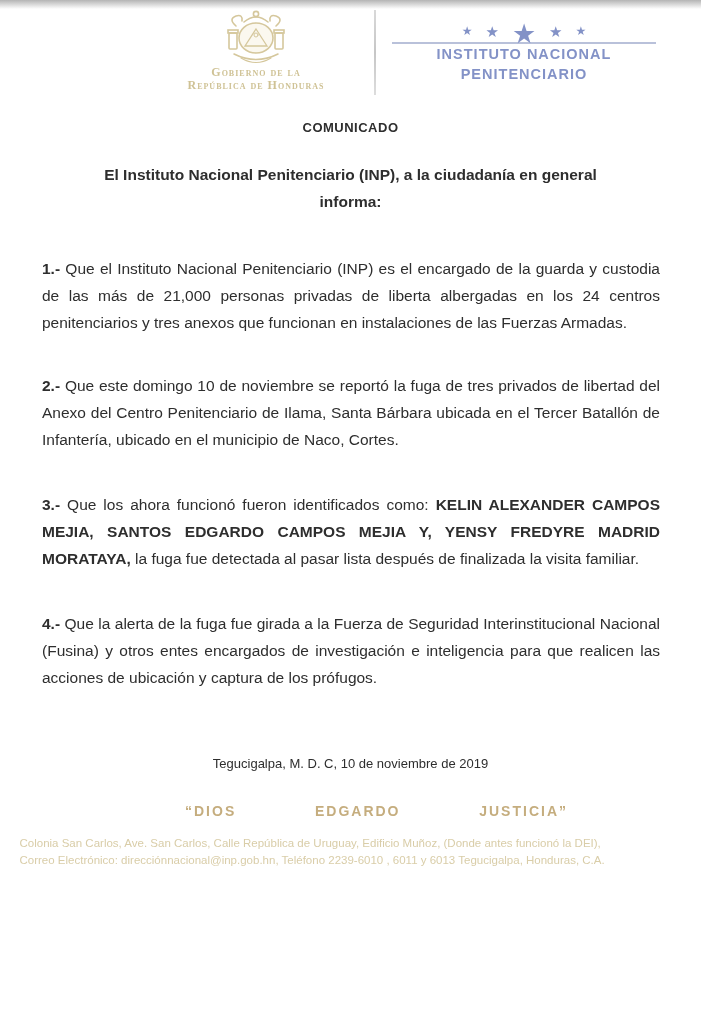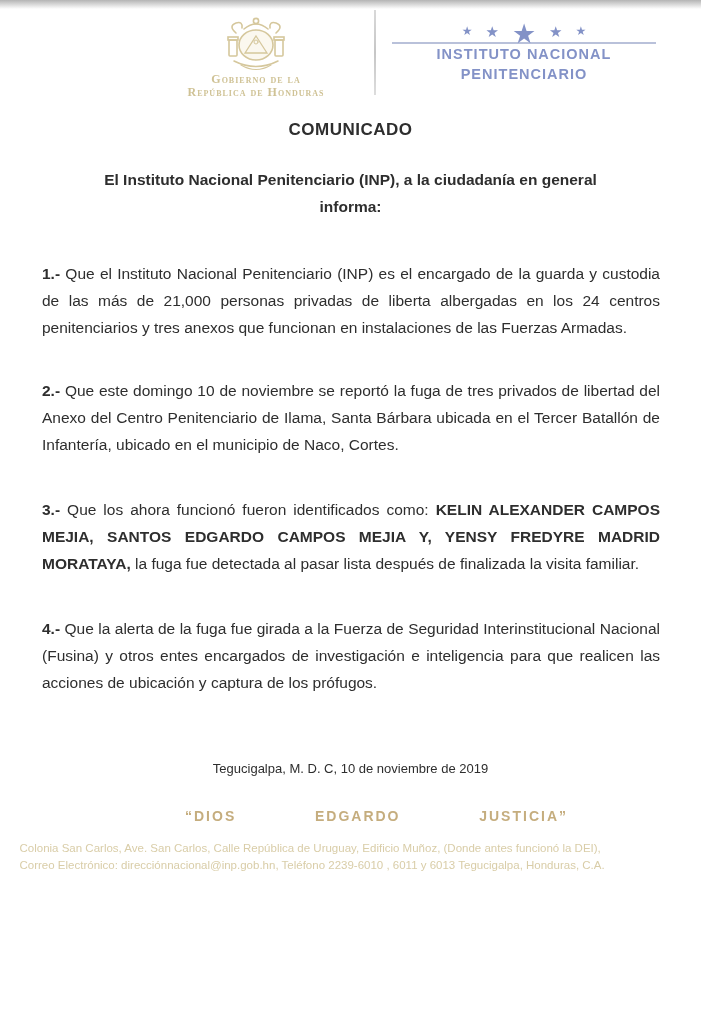--- a/index.html
+++ b/index.html
@@ -25,21 +25,21 @@
   }
   .page::before{ 
     content:"";
     position:absolute;top:0;left:0;right:0;height:9px;
     background:linear-gradient(to bottom, rgba(90,90,90,.45), rgba(255,255,255,0));
     pointer-events:none;
   }
 
   
   .header{position:relative;height:102px;}
-  .gov-logo{position:absolute;left:158px;top:16px;width:196px;text-align:center;}
+  .gov-logo{position:absolute;left:158px;top:9px;width:196px;text-align:center;}
   .gov-logo svg{display:block;margin:0 auto;}
   .gov-name{
     margin-top:1px;
     font-family:"Liberation Serif", serif;
     font-variant:small-caps;
     font-weight:bold;
     font-size:12px;line-height:13px;
     letter-spacing:1px;
     color:var(--gov-text-gold,#cfc295);
   }
@@ -67,21 +67,21 @@
     color:var(--inp-blue,#8392c7);
     font-weight:bold;
     font-size:14.5px;line-height:20px;
     letter-spacing:1px;
   }
 
   
   .title{
     margin:18px 0 0 0;
     text-align:center;
-    font-size:17px;font-weight:bold;
+    font-size:13px;font-weight:bold;
     letter-spacing:.5px;
   }
   .subtitle{
     margin:26px auto 0 auto;
     max-width:558px;
     text-align:center;
     font-size:15.5px;font-weight:bold;
     line-height:27px;
   }
   .para{

